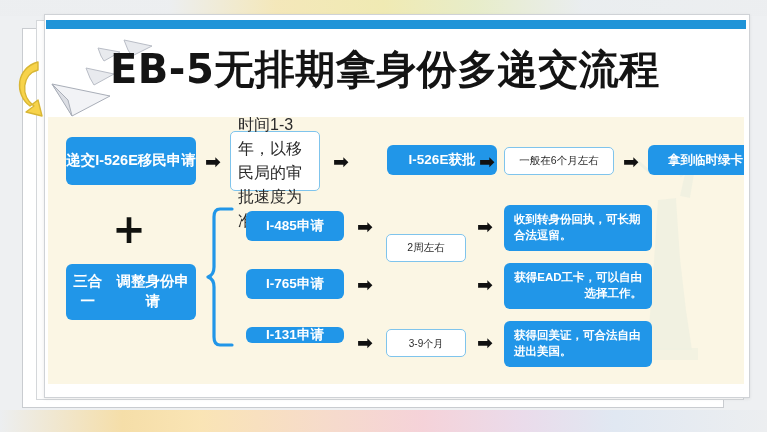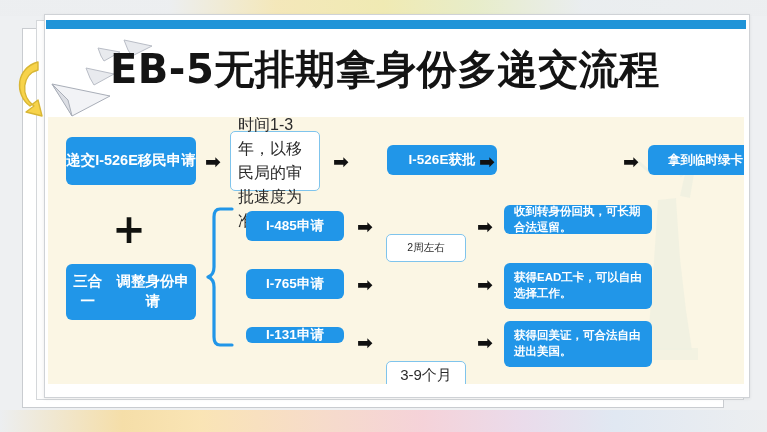--- a/index.html
+++ b/index.html
@@ -107,31 +107,31 @@
   #n-combo     {left:18px; top:147px; width:130px;height:56px;font-size:14.5px;}
 
   
   #brace-1     {left:158px;top:88px;  width:28px; height:144px;}
 
   
   #n-i485      {left:198px;top:94px;  width:98px; height:30px;font-size:13.5px;}
   #b-a1        {left:304px;top:99px;  width:26px; height:20px;}
   #note-b1     {left:338px;top:96px;  width:78px; height:26px;font-size:10.5px;margin-top:21px;}
   #b-a2        {left:424px;top:99px;  width:26px; height:20px;}
-  #n-res1      {left:456px;top:88px;  width:148px;height:29px;font-size:11.5px;padding:8px 10px;box-sizing:border-box;}
+  #n-res1      {left:456px;top:88px;  width:148px;height:46px;font-size:11.5px;padding:8px 10px;box-sizing:border-box;}
 
   #n-i765      {left:198px;top:152px; width:98px; height:30px;font-size:13.5px;}
   #b-b1        {left:304px;top:157px; width:26px; height:20px;}
   #note-b2     {left:338px;top:154px; width:78px; height:26px;font-size:10.5px;}
   #b-b2        {left:424px;top:157px; width:26px; height:20px;}
-  #n-res2      {left:456px;top:146px; width:148px;height:46px;font-size:11.5px;padding:0 10px;box-sizing:border-box;}
+  #n-res2      {left:456px;top:146px; width:148px;height:46px;font-size:11.5px;padding:0 10px;box-sizing:border-box;text-align:right;}
 
   #n-i131      {left:198px;top:210px; width:98px; height:16px;font-size:13.5px;}
   #b-c1        {left:304px;top:215px; width:26px; height:20px;}
-  #note-b3     {left:338px;top:212px; width:78px; height:26px;font-size:15px;margin-top:32px;}
+  #note-b3     {left:338px;top:212px; width:78px; height:26px;font-size:10px;}
   #b-c2        {left:424px;top:215px; width:26px; height:20px;}
   #n-res3      {left:456px;top:204px; width:148px;height:46px;font-size:11.5px;padding:0 10px;box-sizing:border-box;}
 </style>
 </head>
 <body>
 
 <div id="stage">
 
   <div class="bg-base"></div>
   <div class="bg-grad-top"></div>
@@ -178,20 +178,21 @@
     <div class="bluebox" id="n-apply">
       <span>递交I-526E</span>
         <br>
       <span>移民申请</span>
     </div>
     <div class="arrow" id="a1">➡</div>
     <div class="notebox" id="note-1">一般审批时间1-3年，以移民局的审批速度为准。</div>
     <div class="arrow" id="a2">➡</div>
     <div class="bluebox" id="n-approved">I-526E获批</div>
     <div class="arrow" id="a3">➡</div>
+    <div class="notebox ctr" id="note-2">一般在6个月左右</div>
     <div class="arrow" id="a4">➡</div>
     <div class="bluebox" id="n-greencard">拿到临时绿卡</div>
 
     <div class="plus" id="plus-sign">+</div>
     <div class="bluebox" id="n-combo">
       <span>三合一</span>
         <br>
       <span>调整身份申请</span>
     </div>
 

